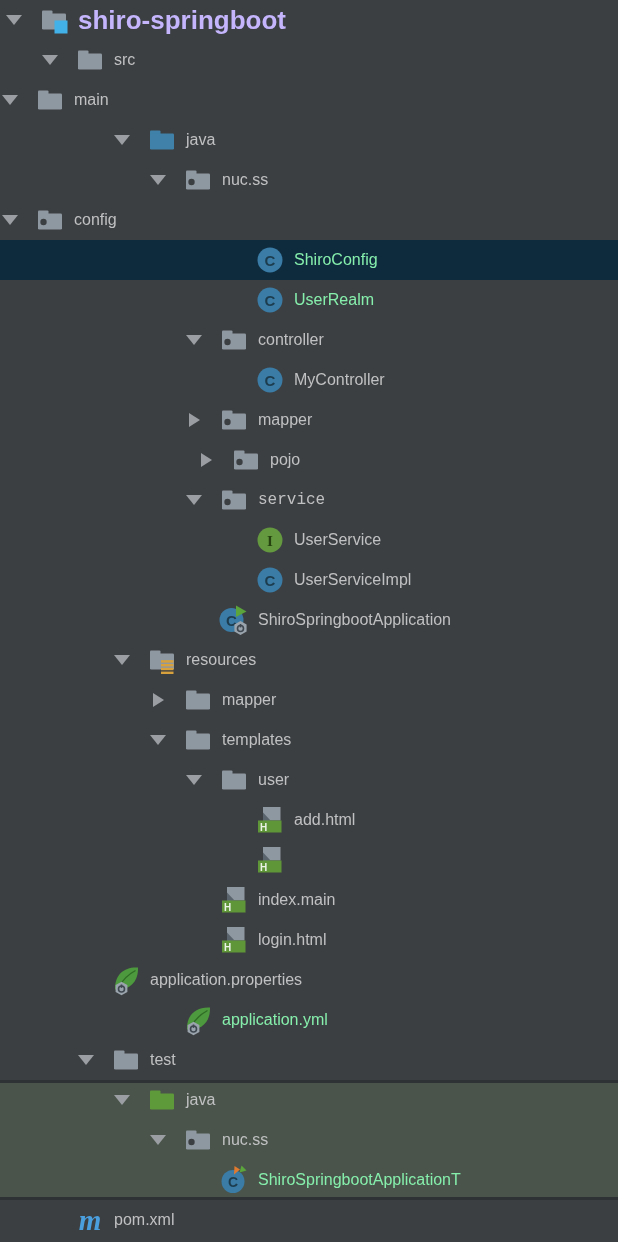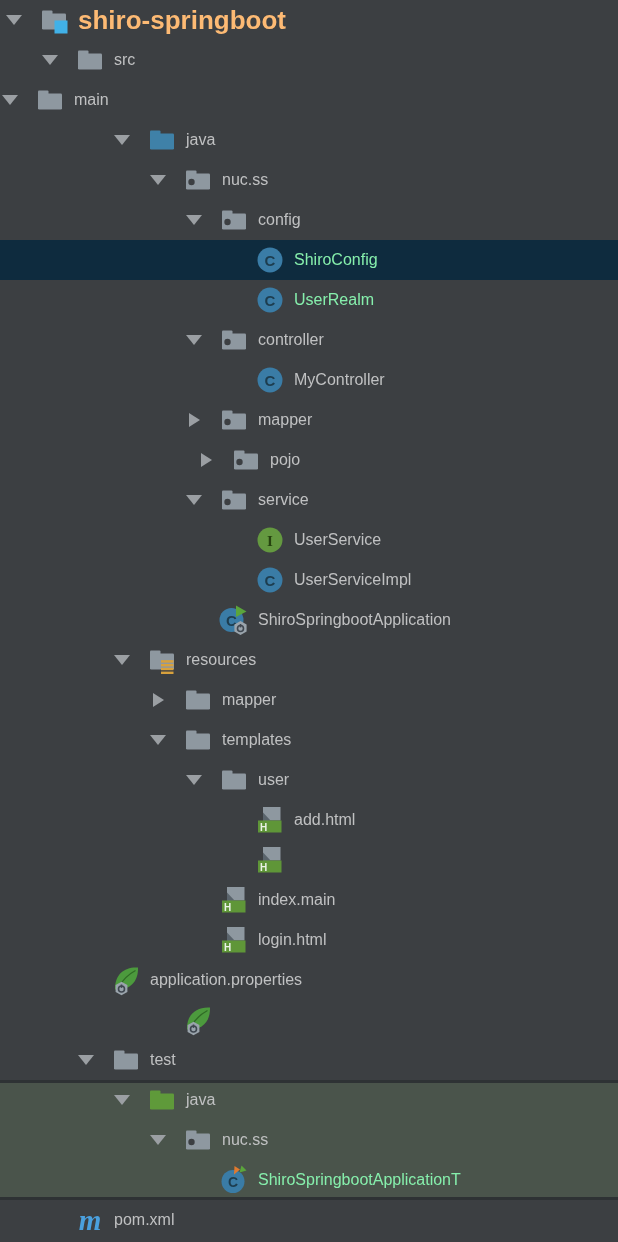--- a/index.html
+++ b/index.html
@@ -32,21 +32,21 @@
     width:32px; min-width:32px; height:32px;
     display:flex; align-items:center; justify-content:center;
   }
   .label {
     margin-left:8px;
     font-size:16px;
     color:#c0c1c2;
     letter-spacing:0px;
   }
   .label.modified { color:#86efac; }
-  .label.bold { font-weight:700; font-size:26px; color:#fdba74; }
+  .label.bold { font-weight:700; font-size:26px; color:#c4b5fd; }
   svg { display:block; }
 </style>
 </head>
 <body>
 
 <div id="project-tree">
     <div class="row" style="padding-left: 4px;">
       <span class="arrow-slot">
         <svg width="20" height="18" viewBox="0 0 20 18">
           <polygon points="2,4 18,4 10,14" fill="#9b9fa3"></polygon>
@@ -111,21 +111,21 @@
       </span>
       <span class="icon-slot">
         <svg width="32" height="32" viewBox="0 0 32 32">
           <rect x="4" y="6.5" width="10.5" height="6" rx="1" fill="#8e98a0"></rect>
           <rect x="4" y="9.5" width="24" height="16" rx="1.3" fill="#8e98a0"></rect>
           <circle cx="9.5" cy="18" r="3.2" fill="#3c3f42"></circle>
         </svg>
       </span>
       <span class="label">nuc.ss</span>
     </div>
-    <div class="row" style="padding-left: 184px;">
+    <div class="row" style="">
       <span class="arrow-slot">
         <svg width="20" height="18" viewBox="0 0 20 18">
           <polygon points="2,4 18,4 10,14" fill="#9b9fa3"></polygon>
         </svg>
       </span>
       <span class="icon-slot">
         <svg width="32" height="32" viewBox="0 0 32 32">
           <rect x="4" y="6.5" width="10.5" height="6" rx="1" fill="#8e98a0"></rect>
           <rect x="4" y="9.5" width="24" height="16" rx="1.3" fill="#8e98a0"></rect>
           <circle cx="9.5" cy="18" r="3.2" fill="#3c3f42"></circle>
@@ -201,21 +201,21 @@
       </span>
       <span class="icon-slot">
         <svg width="32" height="32" viewBox="0 0 32 32">
           <rect x="4" y="6.5" width="10.5" height="6" rx="1" fill="#8e98a0"></rect>
           <rect x="4" y="9.5" width="24" height="16" rx="1.3" fill="#8e98a0"></rect>
           <circle cx="9.5" cy="18" r="3.2" fill="#3c3f42"></circle>
         </svg>
       </span>
       <span class="label">pojo</span>
     </div>
-    <div class="row" style="padding-left: 184px;">
+    <div class="row" style="padding-left: 184px; font-family: Liberation Mono, monospace;">
       <span class="arrow-slot">
         <svg width="20" height="18" viewBox="0 0 20 18">
           <polygon points="2,4 18,4 10,14" fill="#9b9fa3"></polygon>
         </svg>
       </span>
       <span class="icon-slot">
         <svg width="32" height="32" viewBox="0 0 32 32">
           <rect x="4" y="6.5" width="10.5" height="6" rx="1" fill="#8e98a0"></rect>
           <rect x="4" y="9.5" width="24" height="16" rx="1.3" fill="#8e98a0"></rect>
           <circle cx="9.5" cy="18" r="3.2" fill="#3c3f42"></circle>
@@ -381,20 +381,21 @@
       <span class="arrow-slot"></span>
       <span class="icon-slot">
         <svg width="32" height="32" viewBox="0 0 32 32">
           <path d="M28 3.5 C 15 2.5, 4.5 10, 5 25.5 C 18.5 26.5, 28.5 19, 28 3.5 Z" fill="#4c9a3d"></path>
           <path d="M25.5 6.5 C 18 10.5, 12.5 16, 8.5 23.5" stroke="#2f6b25" stroke-width="1.3" fill="none"></path>
           <polygon points="11.5,31.3 5.6,27.9 5.6,21.1 11.5,17.7 17.4,21.1 17.4,27.9" fill="#9aa4ac"></polygon>
           <circle cx="11.5" cy="25" r="3" fill="none" stroke="#3f4750" stroke-width="1.6"></circle>
           <rect x="10.7" y="20.5" width="1.6" height="3.4" fill="#3f4750"></rect>
         </svg>
       </span>
+      <span class="label modified">application.yml</span>
     </div>
     <div class="row" style="padding-left: 76px;">
       <span class="arrow-slot">
         <svg width="20" height="18" viewBox="0 0 20 18">
           <polygon points="2,4 18,4 10,14" fill="#9b9fa3"></polygon>
         </svg>
       </span>
       <span class="icon-slot">
         <svg width="32" height="32" viewBox="0 0 32 32">
           <rect x="4" y="6.5" width="10.5" height="6" rx="1" fill="#8e98a0"></rect>

